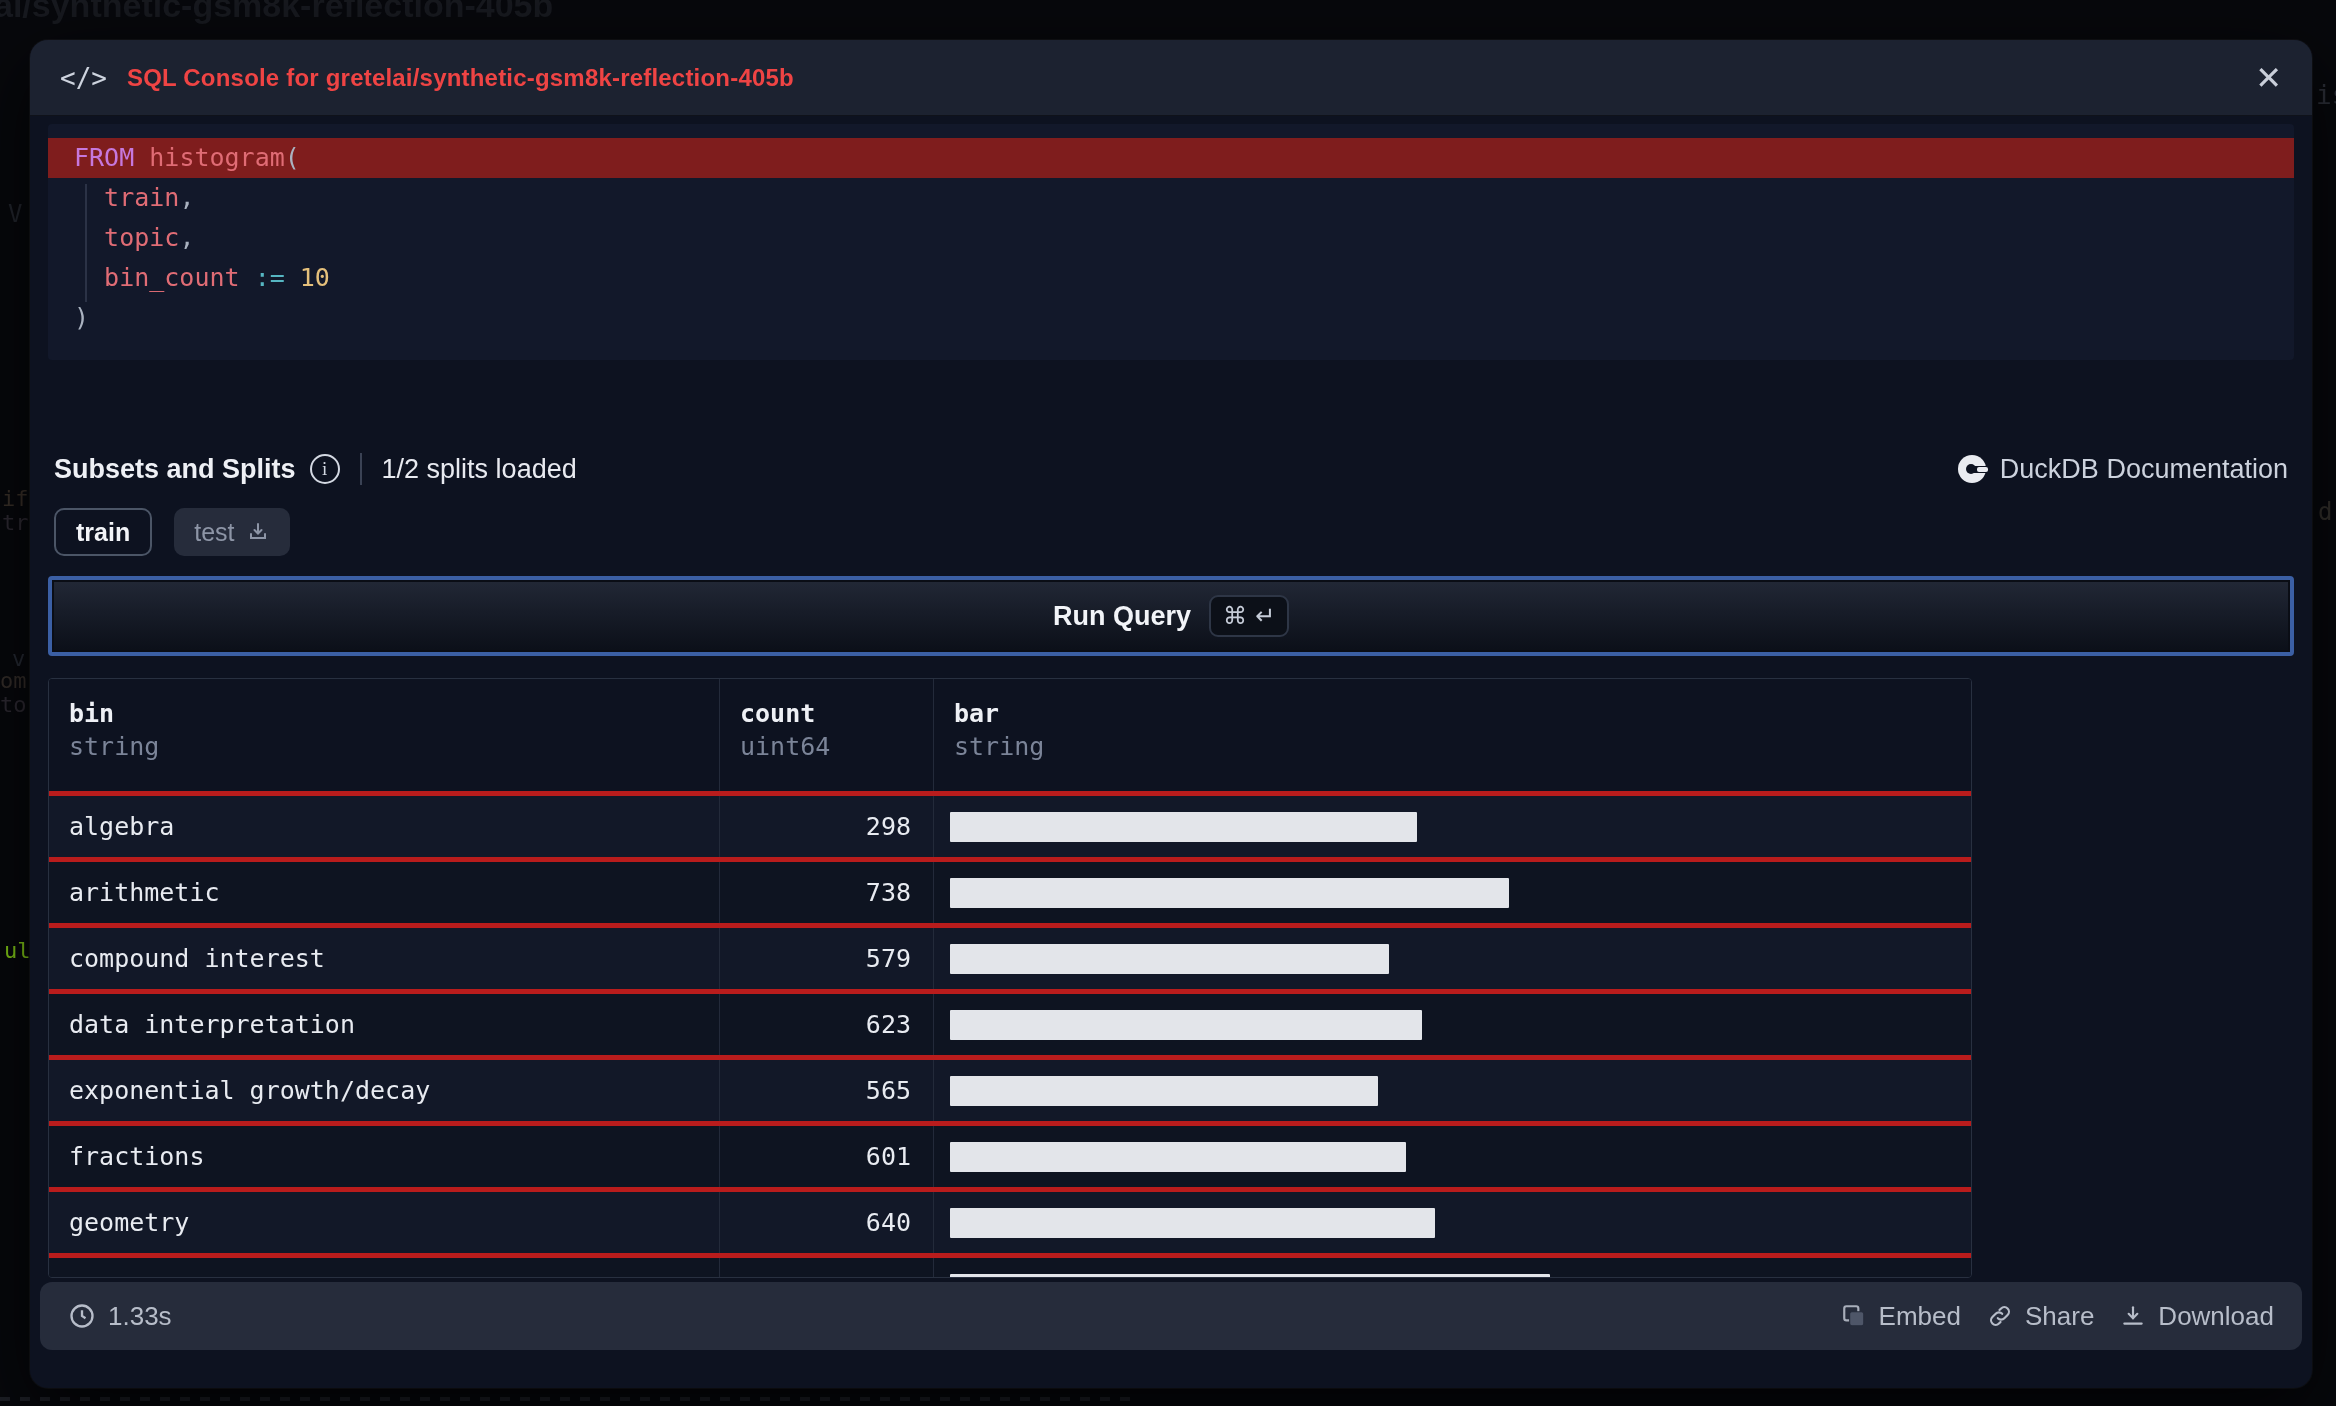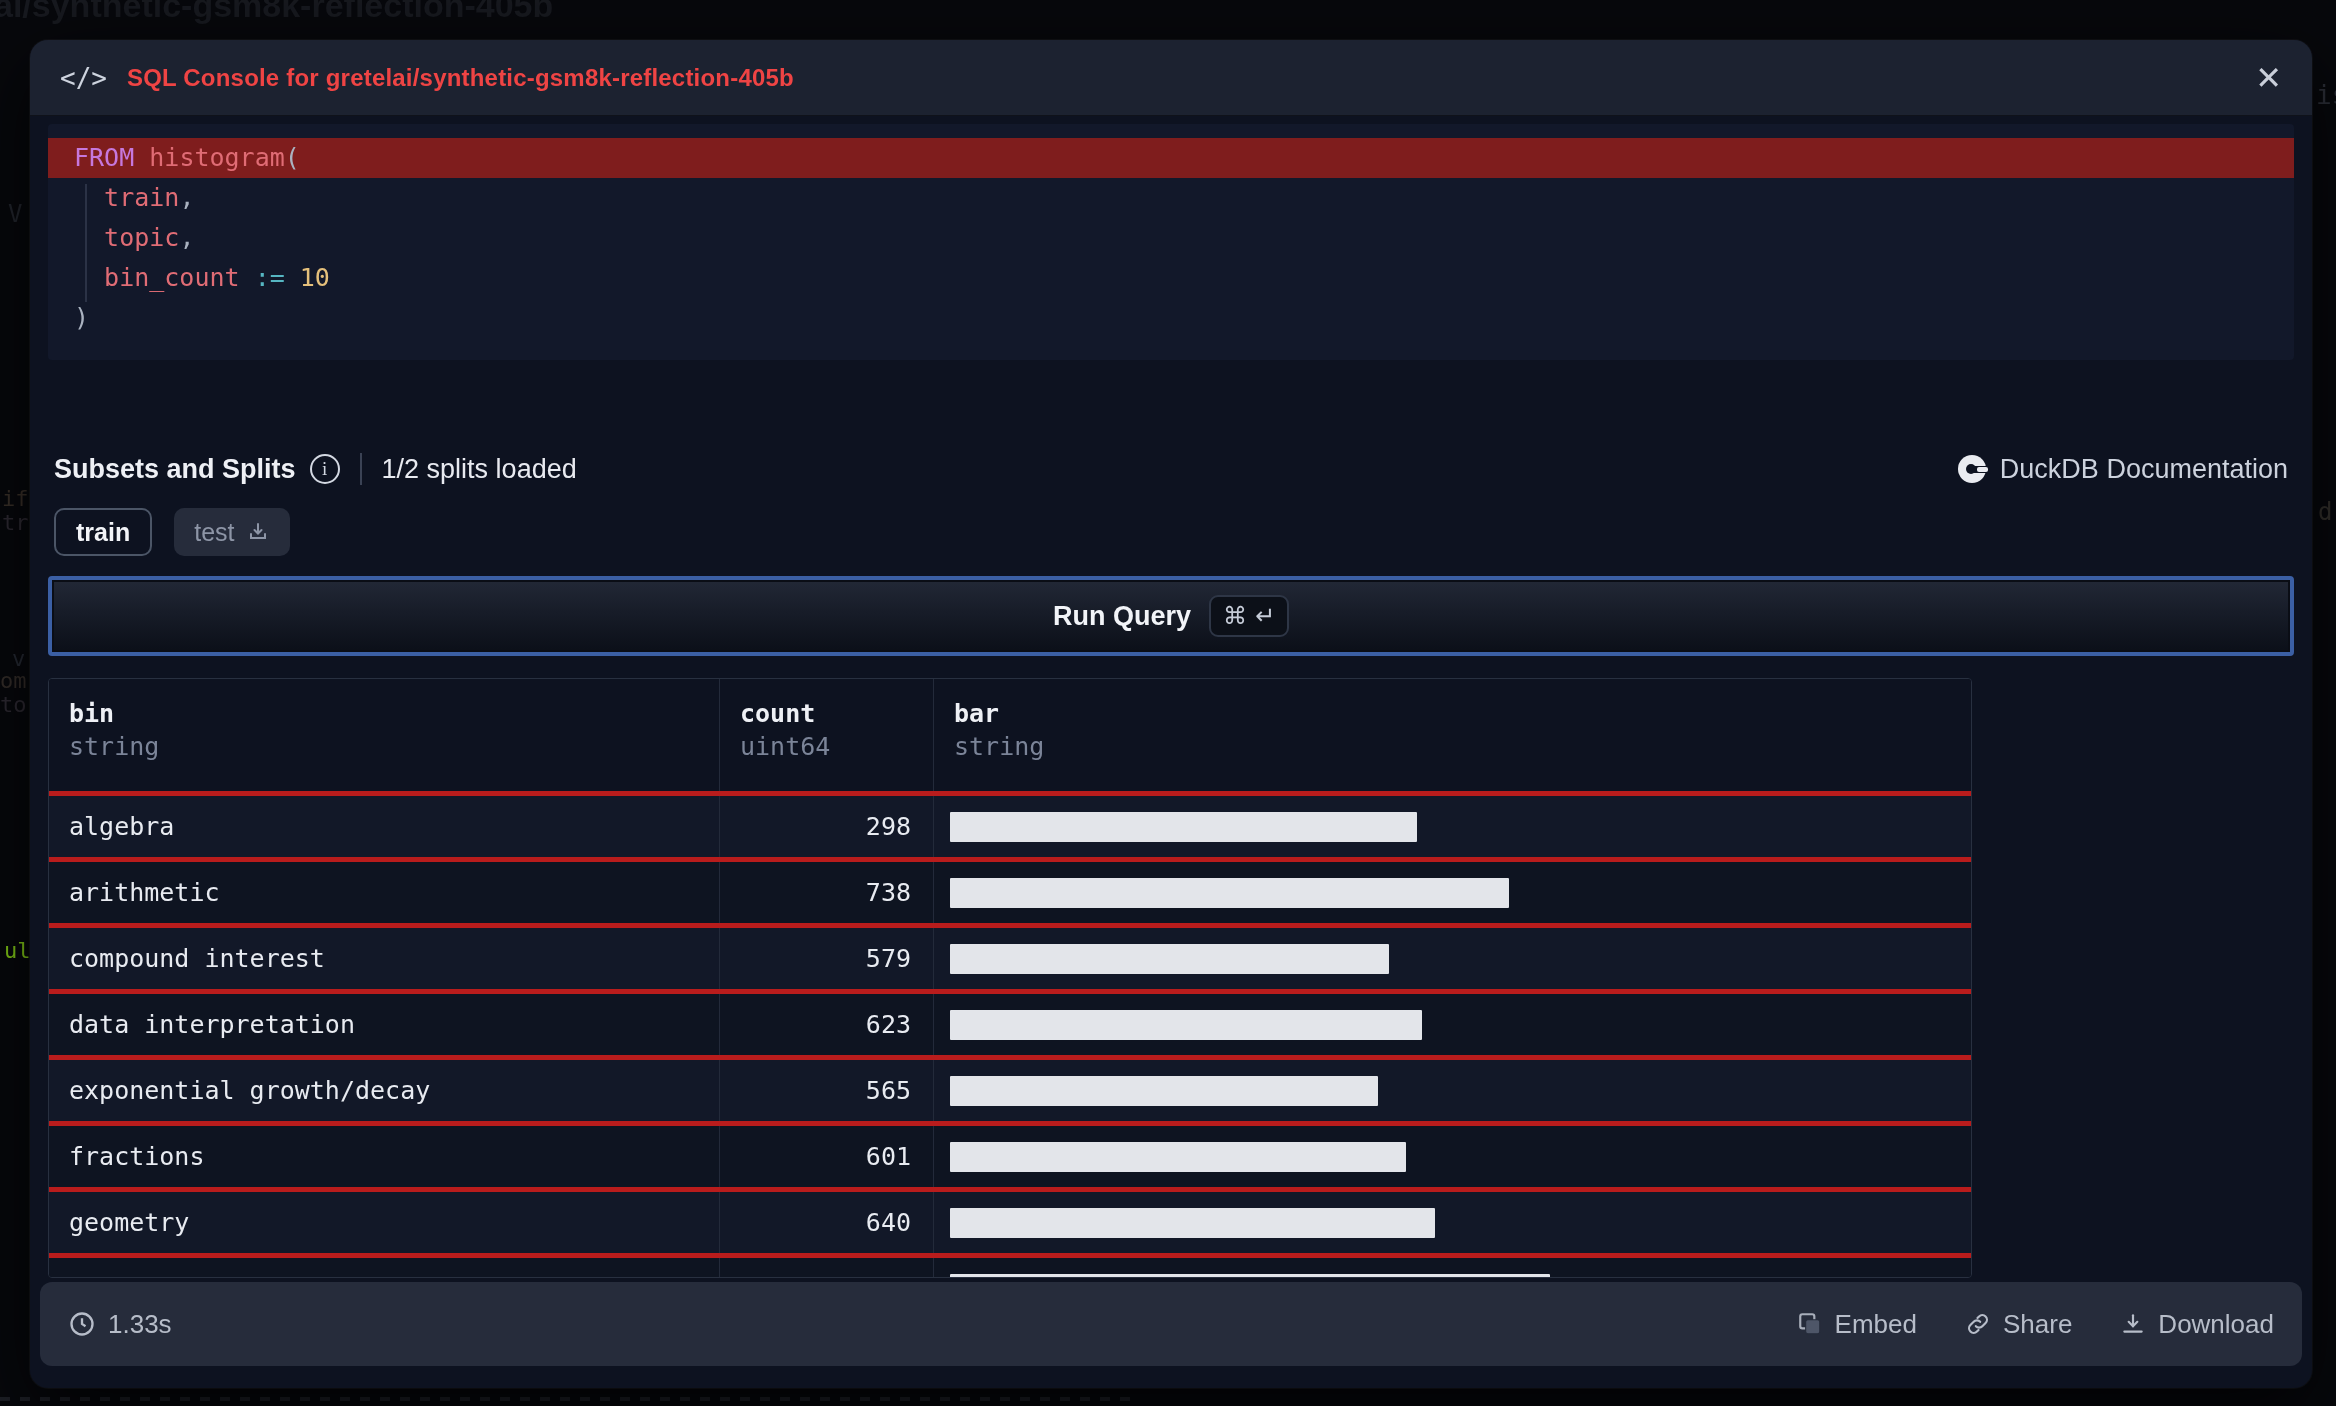--- a/index.html
+++ b/index.html
@@ -84,25 +84,25 @@
           font-size:25px; color:#e8ebf1; }
   .trow:nth-child(odd) { background:#121828; }
   .trow:nth-child(even) { background:#0e1421; }
   .cell { display:flex; align-items:center; }
   .cell-bin { padding-left:20px; }
   .cell-count { justify-content:flex-end; padding-right:22px; }
   .cell-bar { padding-left:16px; }
   .bar { height:30px; background:#e3e5ea; border-radius:1px; }
 
   
-  .qfooter { position:absolute; left:10px; top:1242px; width:2262px; height:84px;
+  .qfooter { position:absolute; left:10px; top:1242px; width:2262px; height:68px;
              background:#262c3b; border-radius:12px; display:flex; align-items:center;
              padding:4px 28px; color:#b7bdc9; font-size:26px; }
   .duration { display:flex; align-items:center; gap:12px; }
-  .f-actions { margin-left:auto; display:flex; align-items:center; gap:48px; }
+  .f-actions { margin-left:auto; display:flex; align-items:center; gap:26px; }
   .f-btn { display:flex; align-items:center; gap:12px; cursor:pointer; color:#b7bdc9; }
   .icon-svg { display:block; }
 </style>
 </head>
 <body>
 
 <div class="backdrop-text" style="left:-6px; top:-14px; font-size:34px;">ai/synthetic-gsm8k-reflection-405b</div>
 <div id="fragments">
     <span class="frag" style="left: 8px; top: 200px; color: rgb(35, 38, 46); font-size: 24px;">V</span>
     <span class="frag" style="left: 2px; top: 486px; color: rgb(58, 49, 41); font-size: 22px;">if</span>

